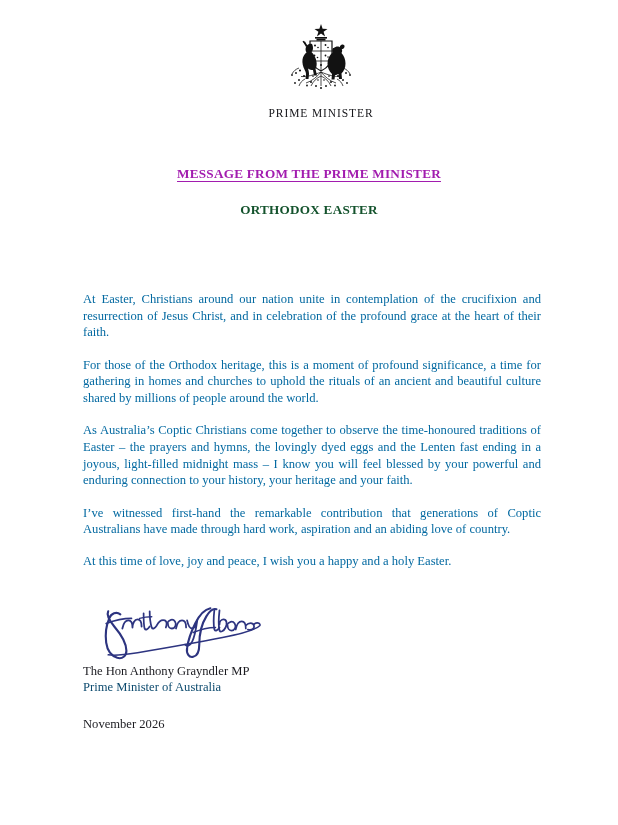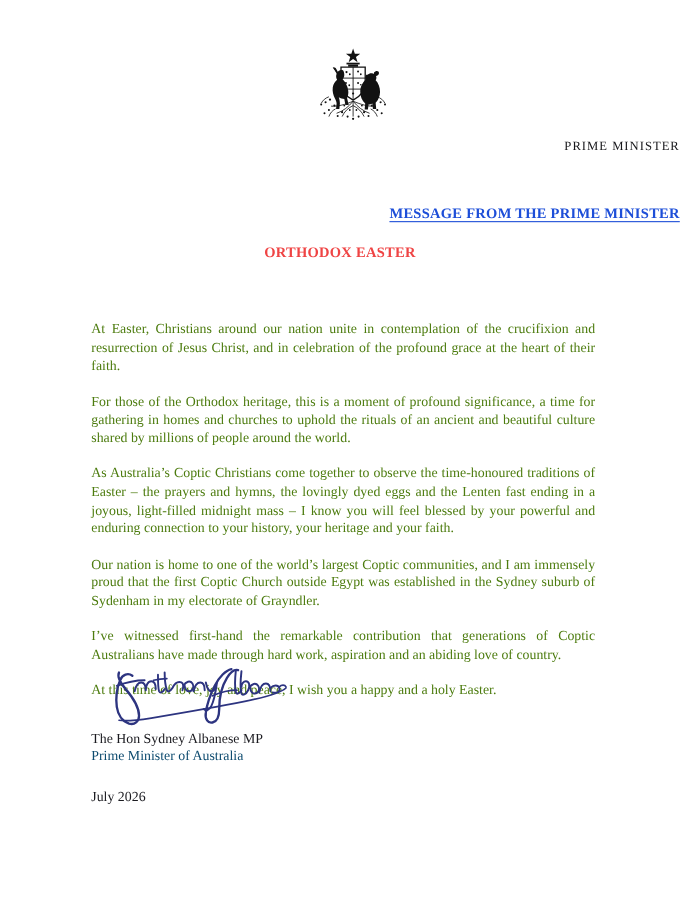--- a/index.html
+++ b/index.html
@@ -17,22 +17,22 @@
   }
 
   .page {
     position: absolute;
     inset: 0;
     background: #ffffff;
   }
 
   
   .letterhead {
-    text-align: right;
-    padding-top: 40px;
+    text-align: center;
+    padding-top: 20px;
     margin-left: 24px;
   }
   .crest {
     width: 92px;
     height: 78px;
     margin: 0 auto;
     display: block;
   }
   .dept-line {
     margin-top: 9px;
@@ -48,29 +48,28 @@
     text-align: center;
     margin-top: 47px;
   }
   .title-main {
     font-size: 13.2px;
     font-weight: bold;
     letter-spacing: 0.25px;
     text-decoration: underline;
     text-underline-offset: 2.5px;
     text-decoration-thickness: 1.3px;
-    color: #1d4ed8;
-    text-align: right;
+    color: #a21caf;
   }
   .title-sub {
     margin-top: 20px;
     font-size: 13.2px;
     font-weight: bold;
     letter-spacing: 0.25px;
-    color: #ef4444;
+    color: #14532d;
   }
 
   
   .body-block {
     margin: 0 auto;
     margin-top: 33px;
     width: 458px;
     padding-left: 83px;
     box-sizing: content-box;
     position: absolute;
@@ -79,21 +78,21 @@
     width: 458px;
     padding: 0;
     margin-left: 83px;
   }
   .para {
     font-size: 12.6px;
     line-height: 16.7px;
     text-align: justify;
     text-justify: inter-word;
     margin: 0 0 15.5px 0;
-    color: #4d7c0f;
+    color: #0369a1;
     hyphens: none;
   }
   .para:last-child { margin-bottom: 0; }
 
   
   .sign-area {
     position: absolute;
     left: 83px;
     top: 596px;
     width: 460px;
@@ -205,21 +204,20 @@
 
   <div class="heading-block">
     <div class="title-main">MESSAGE FROM THE PRIME MINISTER</div>
     <div class="title-sub">ORTHODOX EASTER</div>
   </div>
 
   <div class="body-block">
     <p class="para">At Easter, Christians around our nation unite in contemplation of the crucifixion and resurrection of Jesus Christ, and in celebration of the profound grace at the heart of their faith.</p>
     <p class="para">For those of the Orthodox heritage, this is a moment of profound significance, a time for gathering in homes and churches to uphold the rituals of an ancient and beautiful culture shared by millions of people around the world.</p>
     <p class="para">As Australia’s Coptic Christians come together to observe the time-honoured traditions of Easter – the prayers and hymns, the lovingly dyed eggs and the Lenten fast ending in a joyous, light-filled midnight mass – I know you will feel blessed by your powerful and enduring connection to your history, your heritage and your faith.</p>
-    <p class="para">Our nation is home to one of the world’s largest Coptic communities, and I am immensely proud that the first Coptic Church outside Egypt was established in the Sydney suburb of Sydenham in my electorate of Grayndler.</p>
     <p class="para">I’ve witnessed first-hand the remarkable contribution that generations of Coptic Australians have made through hard work, aspiration and an abiding love of country.</p>
     <p class="para">At this time of love, joy and peace, I wish you a happy and a holy Easter.</p>
   </div>
 
   <div class="sign-area">
 
     <svg class="signature-svg" viewBox="0 0 340 130" aria-hidden="true">
       <g fill="none" stroke="#2d3480" stroke-linecap="round" stroke-linejoin="round">
 
         <path d="M58 36 C50 30 40 34 36 44 C30 58 28 76 30 92 C32 106 40 118 52 122 C62 125 70 118 70 108 C70 92 58 74 46 60 C36 48 30 38 34 30" stroke-width="4.2"></path>
@@ -242,18 +240,18 @@
 
         <path d="M268 58 C272 50 280 48 284 54 C288 60 284 68 278 68 C274 68 270 64 270 58" stroke-width="3.4"></path>
         <path d="M286 66 C288 56 292 50 298 50 C304 50 306 56 306 64" stroke-width="3.4"></path>
         <path d="M306 58 C312 52 320 52 322 58 C324 64 318 68 310 66" stroke-width="3.3"></path>
         <path d="M322 56 C326 52 332 52 334 56" stroke-width="3.2"></path>
 
         <path d="M334 58 C326 66 300 74 260 82 C210 92 140 104 92 112 C66 116 46 118 34 116" stroke-width="3"></path>
       </g>
     </svg>
 
-    <div class="sign-name">The Hon Sydney Albanese MP</div>
+    <div class="sign-name">The Hon Anthony Grayndler MP</div>
     <div class="sign-role">Prime Minister of Australia</div>
-    <div class="sign-date">July 2026</div>
+    <div class="sign-date">November 2026</div>
   </div>
 
 </div>
 
 </body></html>

